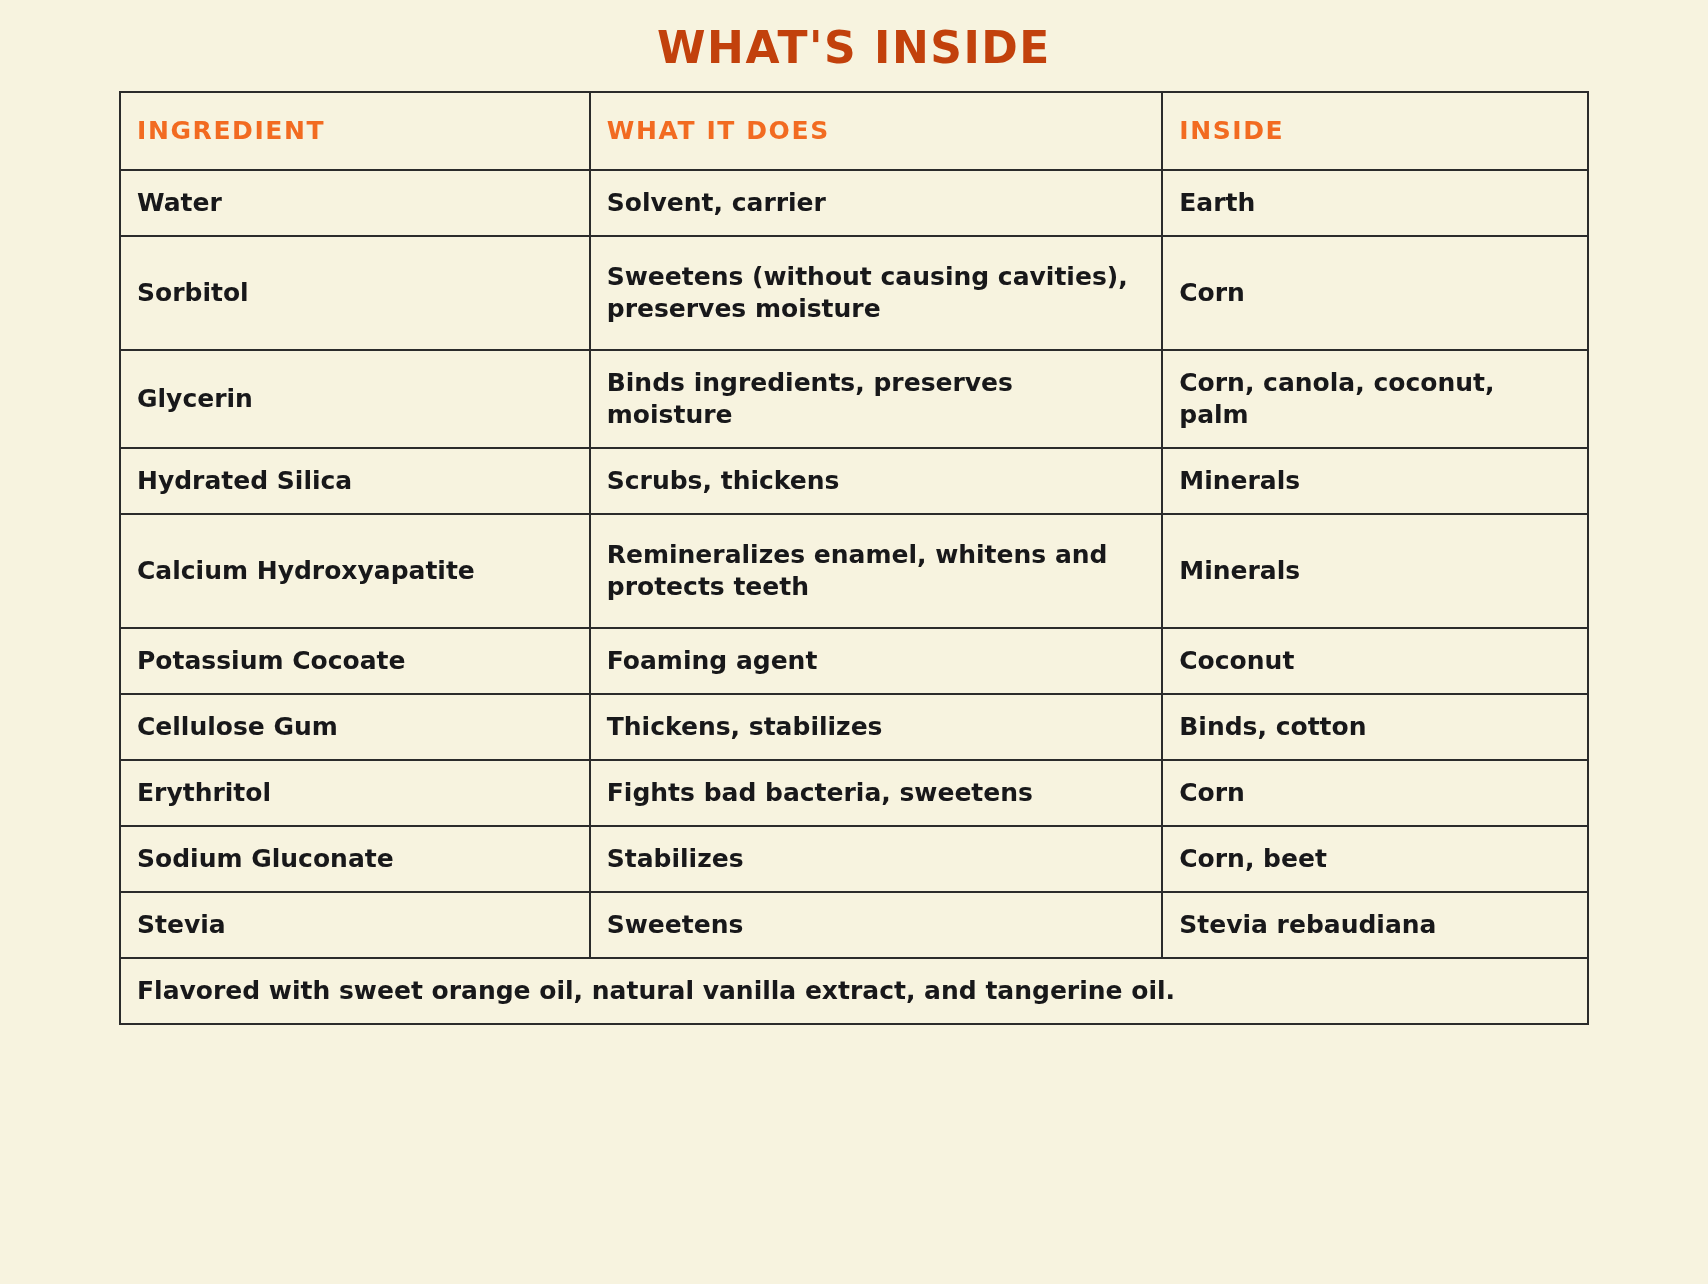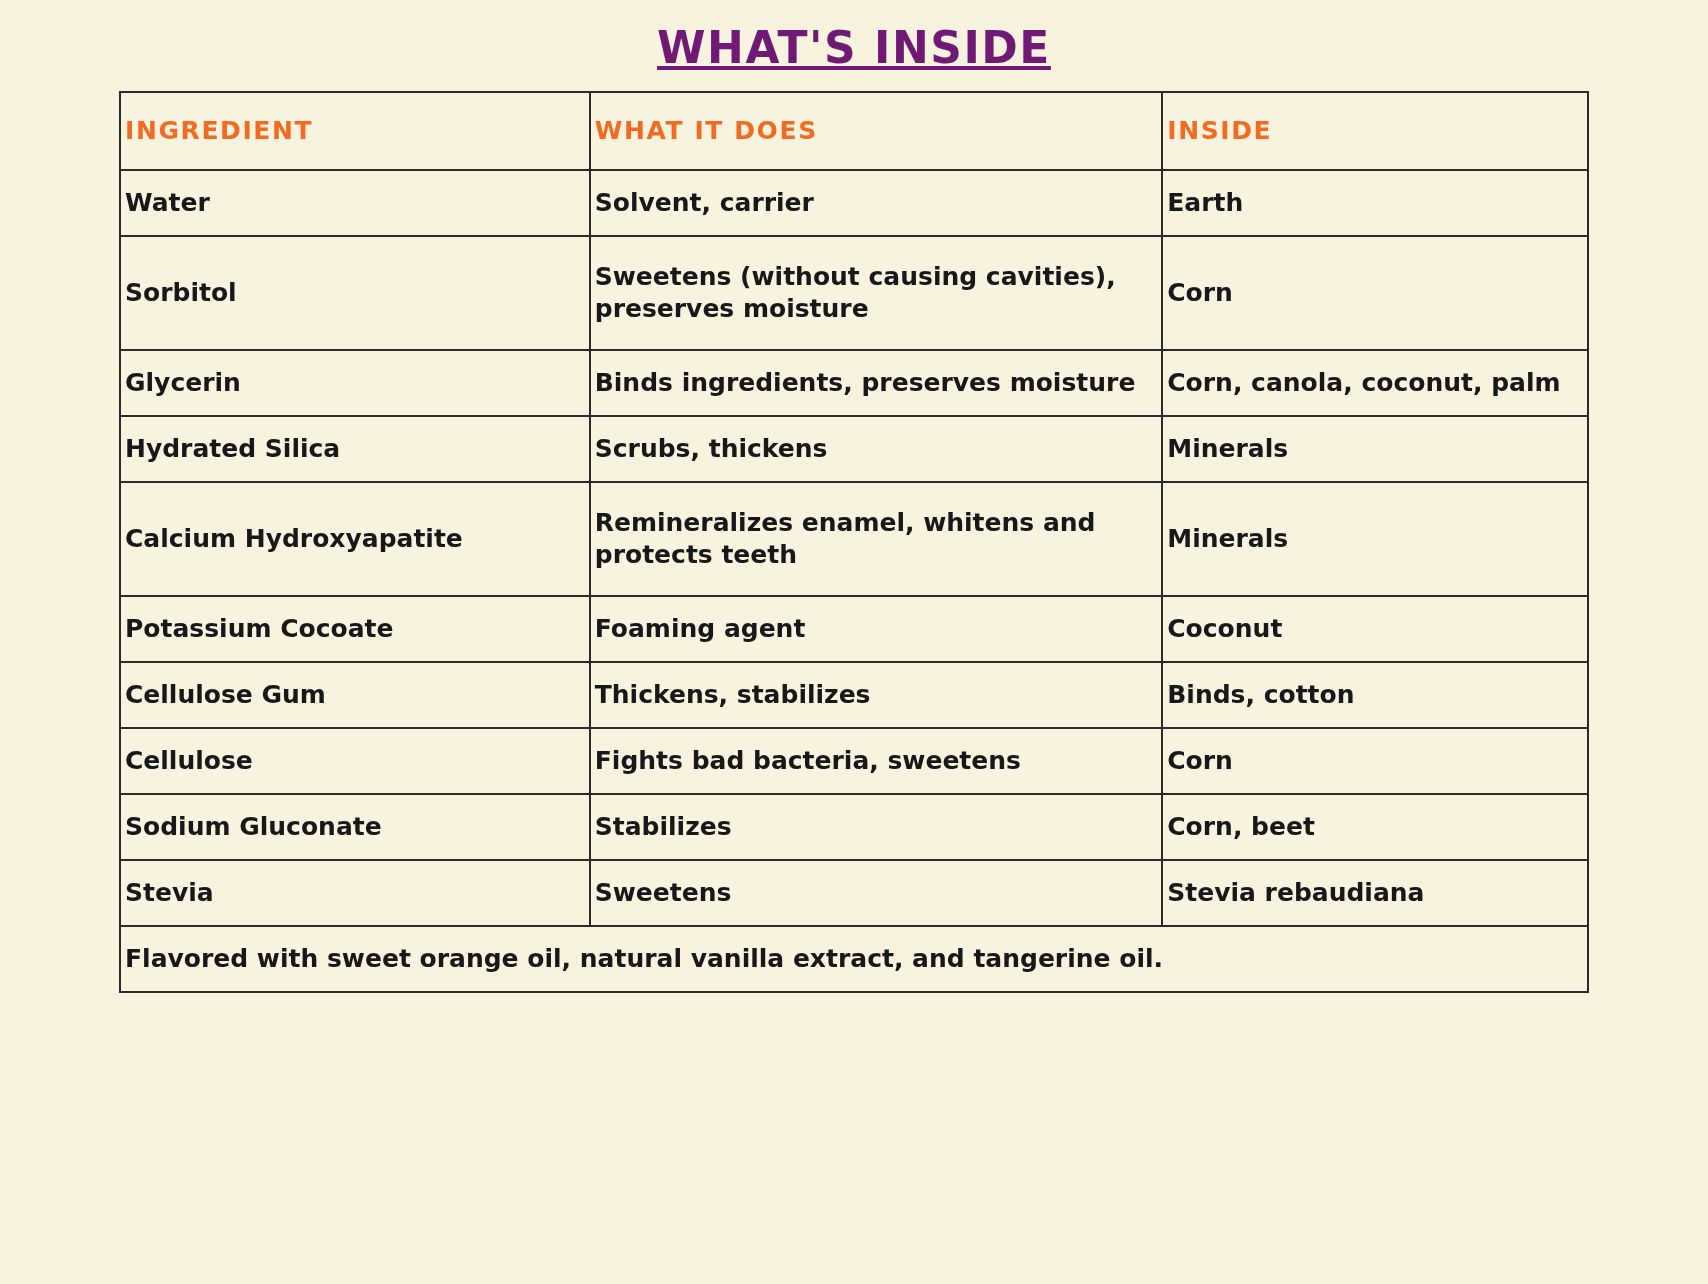--- a/index.html
+++ b/index.html
@@ -16,44 +16,43 @@
   }
   .page {
     width: 1708px;
     height: 1284px;
     box-sizing: border-box;
     padding: 0;
     position: relative;
   }
   .title {
     text-align: center;
-    color: #701a75;
+    color: #c2410c;
     font-family: "DejaVu Sans", sans-serif;
     font-weight: 800;
     font-size: 44px;
     letter-spacing: 1.5px;
     margin: 22px 0 18px 0;
-    text-decoration: underline;
   }
   .table-wrap {
     margin: 0 auto;
     width: 1470px;
   }
   table.ingredients {
     width: 100%;
     border-collapse: collapse;
     table-layout: fixed;
     background: #f7f3df;
   }
   table.ingredients th,
   table.ingredients td {
     border: 2px solid #2b2b2b;
     text-align: left;
     vertical-align: middle;
-    padding: 16px 16px 16px 4px;
+    padding: 16px 16px 16px 16px;
     font-size: 25px;
     font-weight: 700;
     line-height: 1.28;
     color: #18181a;
   }
   table.ingredients thead th {
     color: #f26b21;
     font-size: 25px;
     font-weight: 800;
     letter-spacing: 1.6px;
@@ -126,21 +125,21 @@
           <td>Potassium Cocoate</td>
           <td>Foaming agent</td>
           <td>Coconut</td>
         </tr>
         <tr>
           <td>Cellulose Gum</td>
           <td>Thickens, stabilizes</td>
           <td>Binds, cotton</td>
         </tr>
         <tr>
-          <td>Cellulose</td>
+          <td>Erythritol</td>
           <td>Fights bad bacteria, sweetens</td>
           <td>Corn</td>
         </tr>
         <tr>
           <td>Sodium Gluconate</td>
           <td>Stabilizes</td>
           <td>Corn, beet</td>
         </tr>
         <tr>
           <td>Stevia</td>

